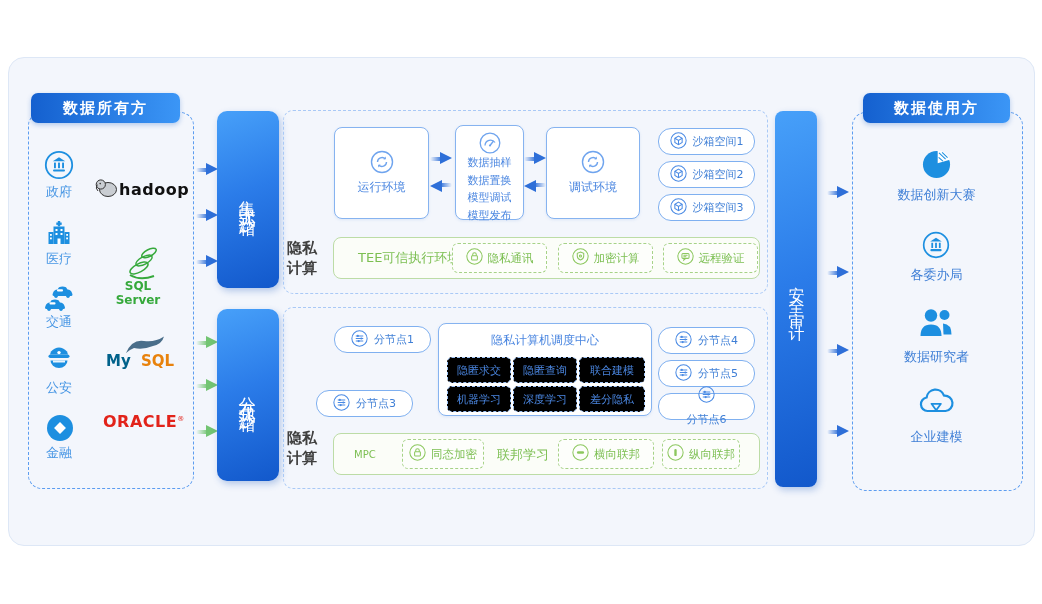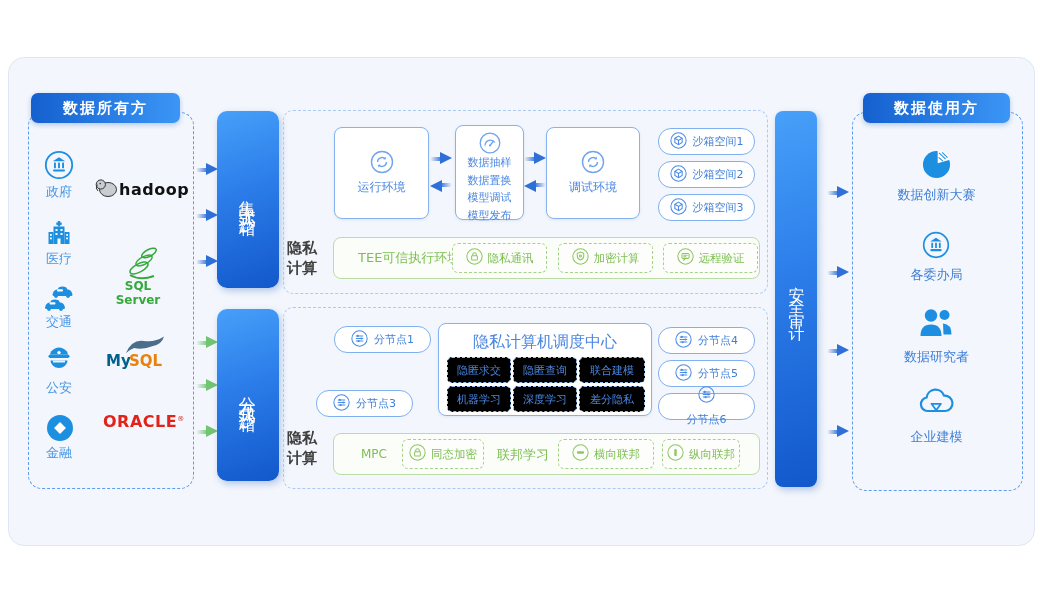--- a/index.html
+++ b/index.html
@@ -30,26 +30,26 @@
   .arrow.blue .head{border-left-color:#2e6fd8;}
   .arrow.green .tail{background:linear-gradient(90deg,rgba(114,196,114,0),#72c472);}
   .arrow.green .head{border-left-color:#72c472;}
   .arrow.rev{transform:rotate(180deg);}
   .lbl{color:#4796e4;font-size:13px;text-align:center;}
   .lbl2{color:#3f7fd6;font-size:13px;text-align:center;}
   .privacy{color:#404040;font-size:15px;font-weight:bold;white-space:pre-line;line-height:1.35;}
   .envlbl{color:#4a86e0;font-size:12px;text-align:center;position:absolute;left:0;right:0;}
   .pstep{color:#4a86e0;font-size:11px;text-align:center;line-height:17.5px;}
   .gtitle{color:#7cbf52;font-size:13px;}
-  .schedtitle{color:#4a86e0;font-size:16px;text-align:center;font-weight:500;}
+  .schedtitle{color:#4a86e0;font-size:12px;text-align:center;font-weight:500;}
   .logo-hadoop{display:flex;align-items:center;gap:1px;}
   .hadoop-text{color:#111;font-weight:bold;font-size:16px;letter-spacing:.5px;}
   .sqlserver-text{color:#36a93c;font-weight:bold;font-size:12px;}
   .mysql-my{color:#00618a;font-weight:bold;font-size:15px;}
-  .mysql-sql{color:#e8820c;font-weight:bold;font-size:15px;}
+  .mysql-sql{color:#e8820c;font-weight:bold;font-size:15px;padding-left:12px;}
   .oracle-text{color:#e2231a;font-weight:bold;font-size:16px;letter-spacing:.5px;}
   .oracle-mark{color:#e2231a;font-size:7px;vertical-align:super;}
 </style>
 </head>
 <body>
 
 <div class="canvas">
 
   <div class="abs panel" style="left:8px;top:57px;width:1025px;height:487px;"></div>
 
@@ -369,21 +369,21 @@
           <circle cx="10" cy="10" r="9"></circle>
           <path d="M5.6 7h8.8M5.6 10h8.8M5.6 13h8.8"></path>
           <circle cx="8" cy="7" r="1.3" fill="#4a8ae4" stroke="none"></circle>
           <circle cx="12.2" cy="10" r="1.3" fill="#4a8ae4" stroke="none"></circle>
           <circle cx="9" cy="13" r="1.3" fill="#4a8ae4" stroke="none"></circle>
         </svg></span>
     <span>分节点6</span>
   </div>
 
   <div class="abs greenbox" style="left:333px;top:433px;width:425px;height:40px;">
-    <span class="gtitle" style="margin-left:27px;font-size:12px;">MPC</span>
+    <span class="gtitle" style="margin-left:20px;font-size:10px;">MPC</span>
   </div>
   <div class="abs greenchip" style="left:402px;top:439px;width:80px;height:28px;">
     <span><svg width="17" height="17" viewBox="0 0 20 20" fill="none" stroke="#8cc75e" stroke-width="1.2">
           <circle cx="10" cy="10" r="9"></circle>
           <rect x="6.6" y="9" width="6.8" height="5.2" rx="1"></rect>
           <path d="M7.9 9V7.6a2.1 2.1 0 0 1 4.2 0V9"></path>
         </svg></span>
     <span>同态加密</span>
   </div>
   <div class="abs gtitle" style="left:497px;top:446px;">联邦学习</div>

